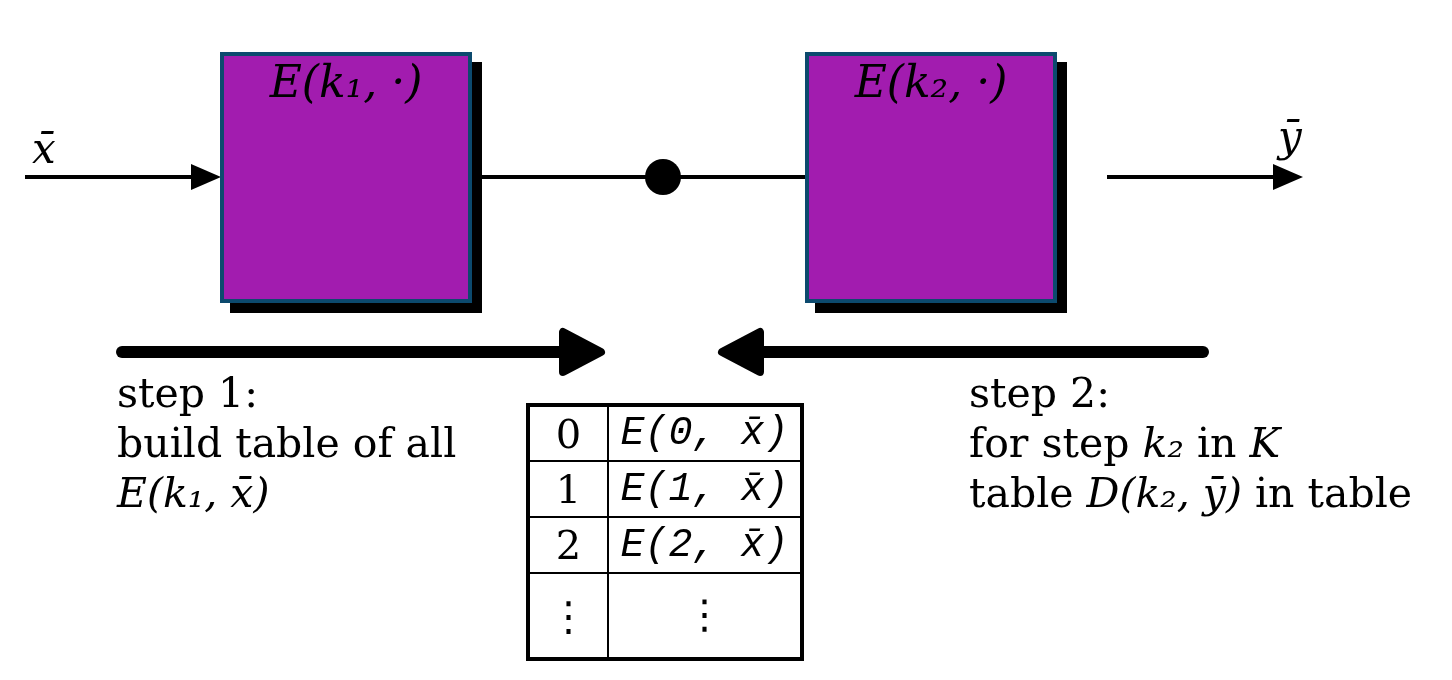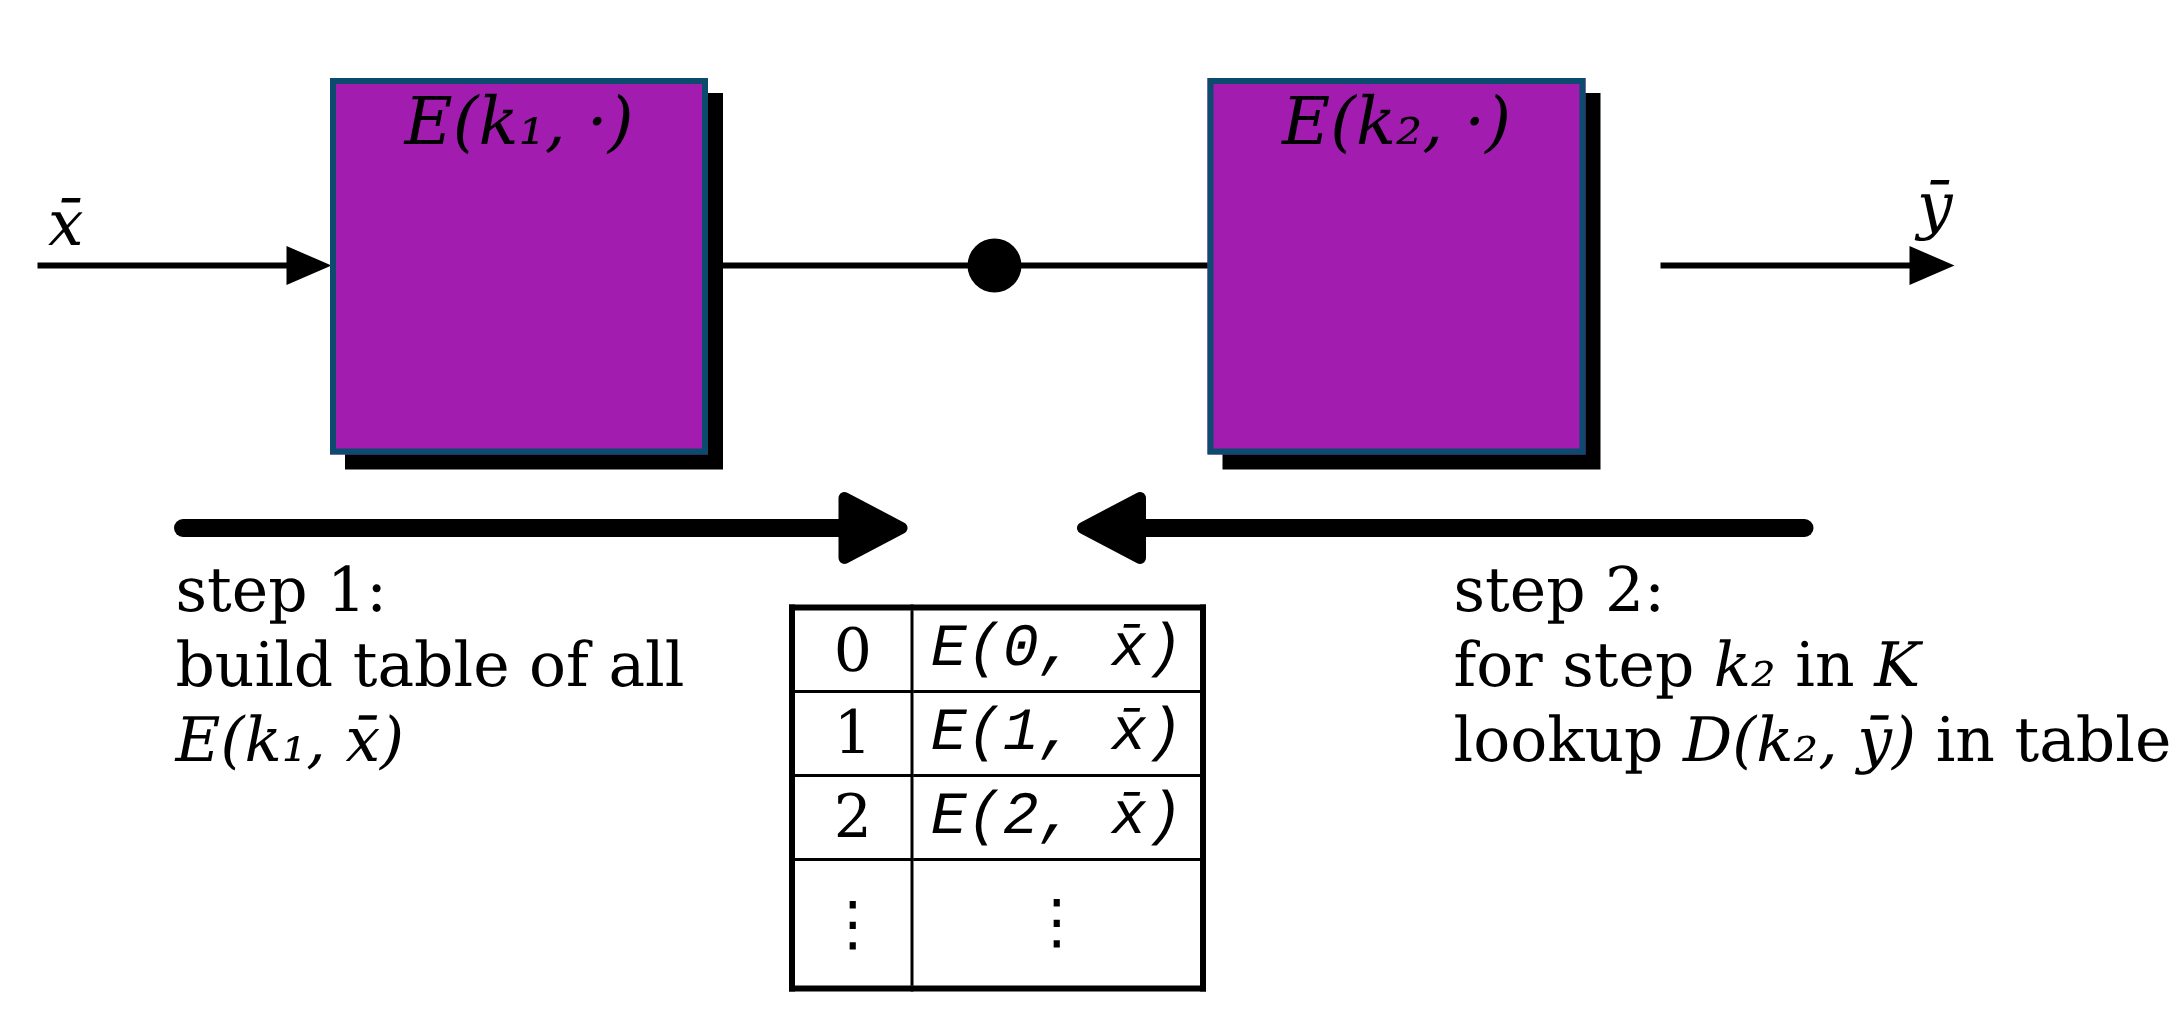--- a/index.html
+++ b/index.html
@@ -128,21 +128,21 @@
     <div class="rm">build table of all</div>
     <div class="math">E(k₁, x̄)</div>
   </div>
 
   <div class="steptext step2">
     <div class="rm">step 2:</div>
     <div>
       <span class="rm">for step </span><span class="math">k₂</span><span class="rm"> in </span><span class="math">K</span>
     </div>
     <div>
-      <span class="rm">lookup </span><span class="math">D(k₂, ȳ)</span><span class="rm"> in table</span>
+      <span class="rm">table </span><span class="math">D(k₂, ȳ)</span><span class="rm"> in table</span>
     </div>
   </div>
 
   <table class="lookup">
     <tbody>
       <tr class="r">
         <td class="key rm">0</td>
         <td class="value"><span class="math">E(0, x̄)</span></td>
       </tr>
       <tr class="r">

